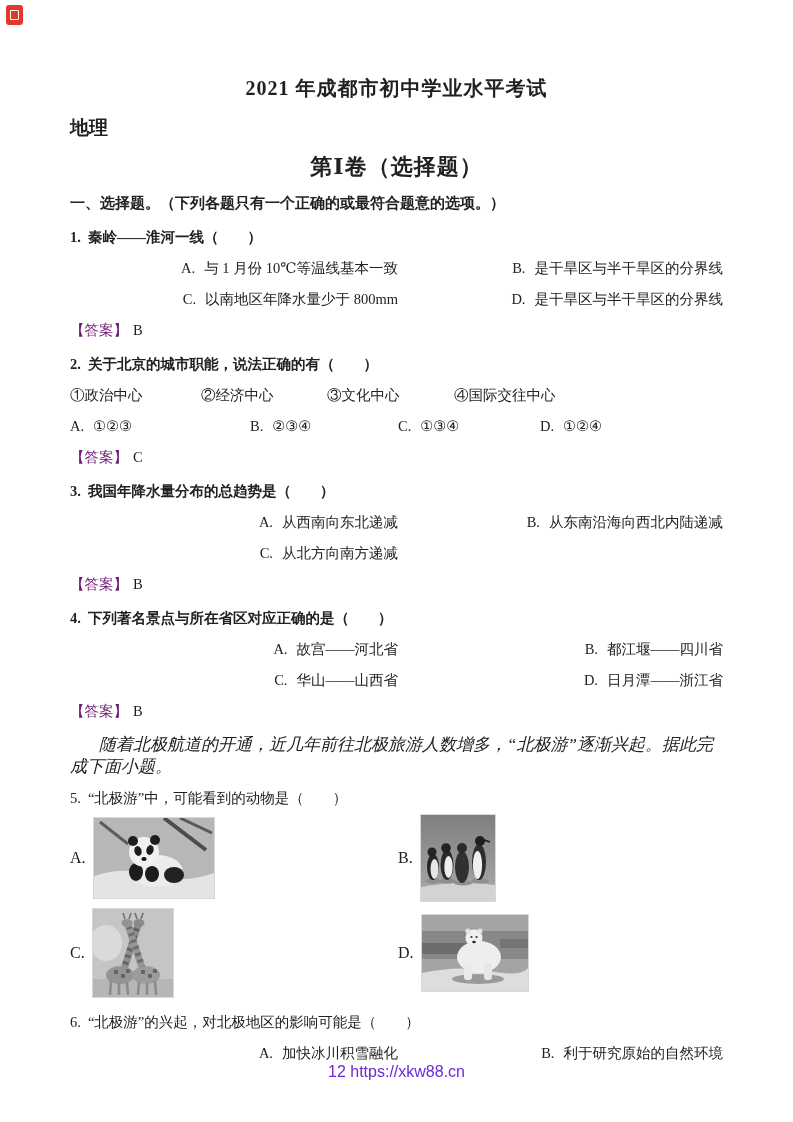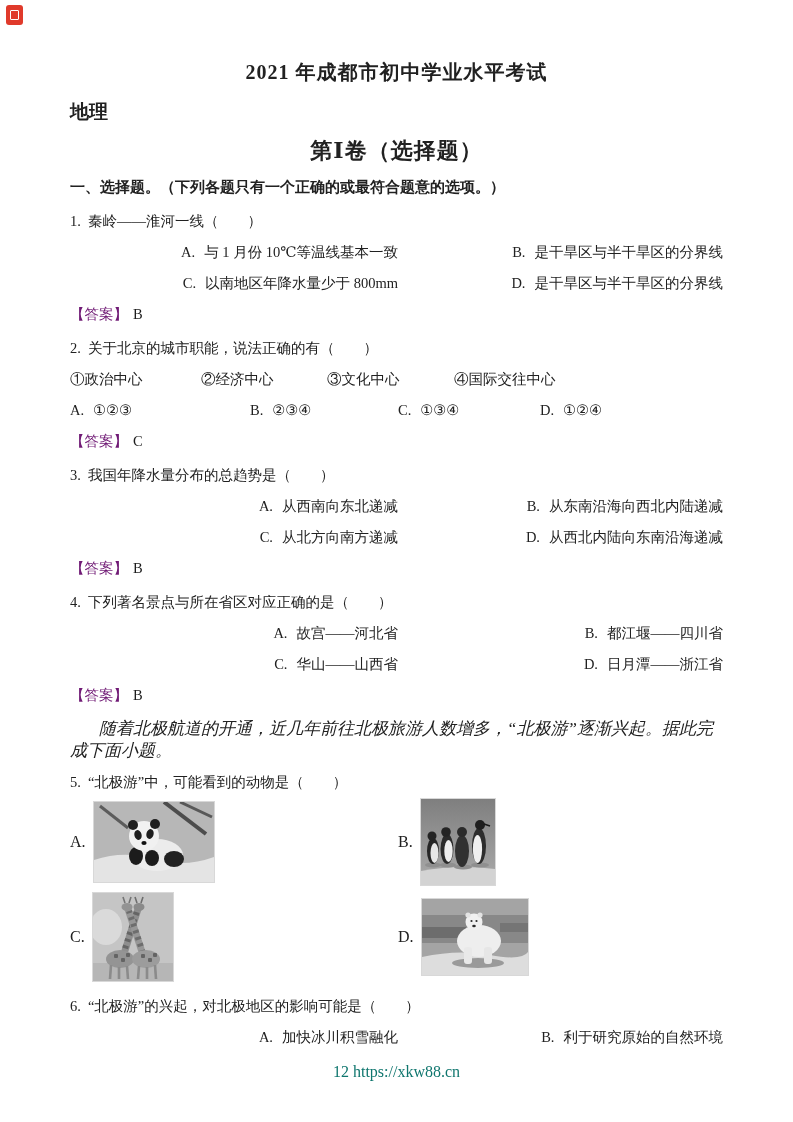--- a/index.html
+++ b/index.html
@@ -4,21 +4,21 @@
 <style>
   html,body{margin:0;padding:0;background:#ffffff;}
   .page{
     position:relative;
     width:793px;height:1122px;
     background:#ffffff;
     font-family:"Liberation Serif","DejaVu Serif",serif;
     color:#212121;
     overflow:hidden;
   }
-  .content{padding:60px 70px 0 70px;}
+  .content{padding:60px 70px 0 70px;margin-top:16px;}
 
   .badge{
     position:absolute;left:6px;top:5px;
     width:17px;height:20px;
     background:#e03a2b;border-radius:3px;
   }
   .badge-inner{
     margin:5px 4px;height:8px;
     border:1.5px solid #ffffff;border-radius:1px;
   }
@@ -35,21 +35,21 @@
     margin:14px 0 0 0;text-align:center;
     font-size:22px;font-weight:bold;line-height:26px;letter-spacing:1px;
   }
   .instruction{
     margin-top:12px;
     font-family:"Liberation Sans","DejaVu Sans",sans-serif;
     font-size:15px;font-weight:bold;line-height:22px;
   }
 
   .row{font-size:14.5px;line-height:22px;margin-top:9px;}
-  .stem{margin-top:12px;}
+  .stem{margin-top:12px;font-weight:bold;}
   .qnum{margin-right:7px;}
   .cols2{display:flex;text-align:right;}
   .c-left{width:328px;}
   .c-right{flex:1;}
   .ol{margin-right:9px;}
 
   .subitems{display:flex;}
   .subitems .s1{width:131px;}
   .subitems .s2{width:126px;}
   .subitems .s3{width:127px;}
@@ -73,22 +73,22 @@
   .img-row2{margin-top:8px;}
   .img-opt{display:flex;align-items:center;}
   .img-opt .ol{margin-right:8px;}
   .photo{display:block;background:#c0c0c0;box-shadow:0 0 0 1px #d8d8d8;}
 
   .q6{margin-top:14px;}
 
   .footer{
     position:absolute;left:0;right:0;top:1063px;
     text-align:center;
-    font-family:Liberation Serif, serif;
-    font-size:16px;color:#0f766e;
+    font-family:Liberation Sans, sans-serif;
+    font-size:16px;color:#6d28d9;
   }
 </style>
 </head>
 <body>
 
 <div class="page">
 
   <div class="badge">
     <div class="badge-inner"></div>
   </div>
@@ -142,21 +142,20 @@
     <div class="q">
       <div class="row stem">
         <span class="qnum">3.</span><span>我国年降水量分布的总趋势是（　　）</span>
       </div>
       <div class="row cols2">
         <div class="c-left"><span class="ol">A.</span><span>从西南向东北递减</span></div>
         <div class="c-right"><span class="ol">B.</span><span>从东南沿海向西北内陆递减</span></div>
       </div>
       <div class="row cols2">
         <div class="c-left"><span class="ol">C.</span><span>从北方向南方递减</span></div>
-        <div class="c-right"><span class="ol">D.</span><span>从西北内陆向东南沿海递减</span></div>
       </div>
       <div class="row answer">
         <span class="ans-label">【答案】</span><span class="ans-val">B</span>
       </div>
     </div>
 
     <div class="q">
       <div class="row stem">
         <span class="qnum">4.</span><span>下列著名景点与所在省区对应正确的是（　　）</span>
       </div>

